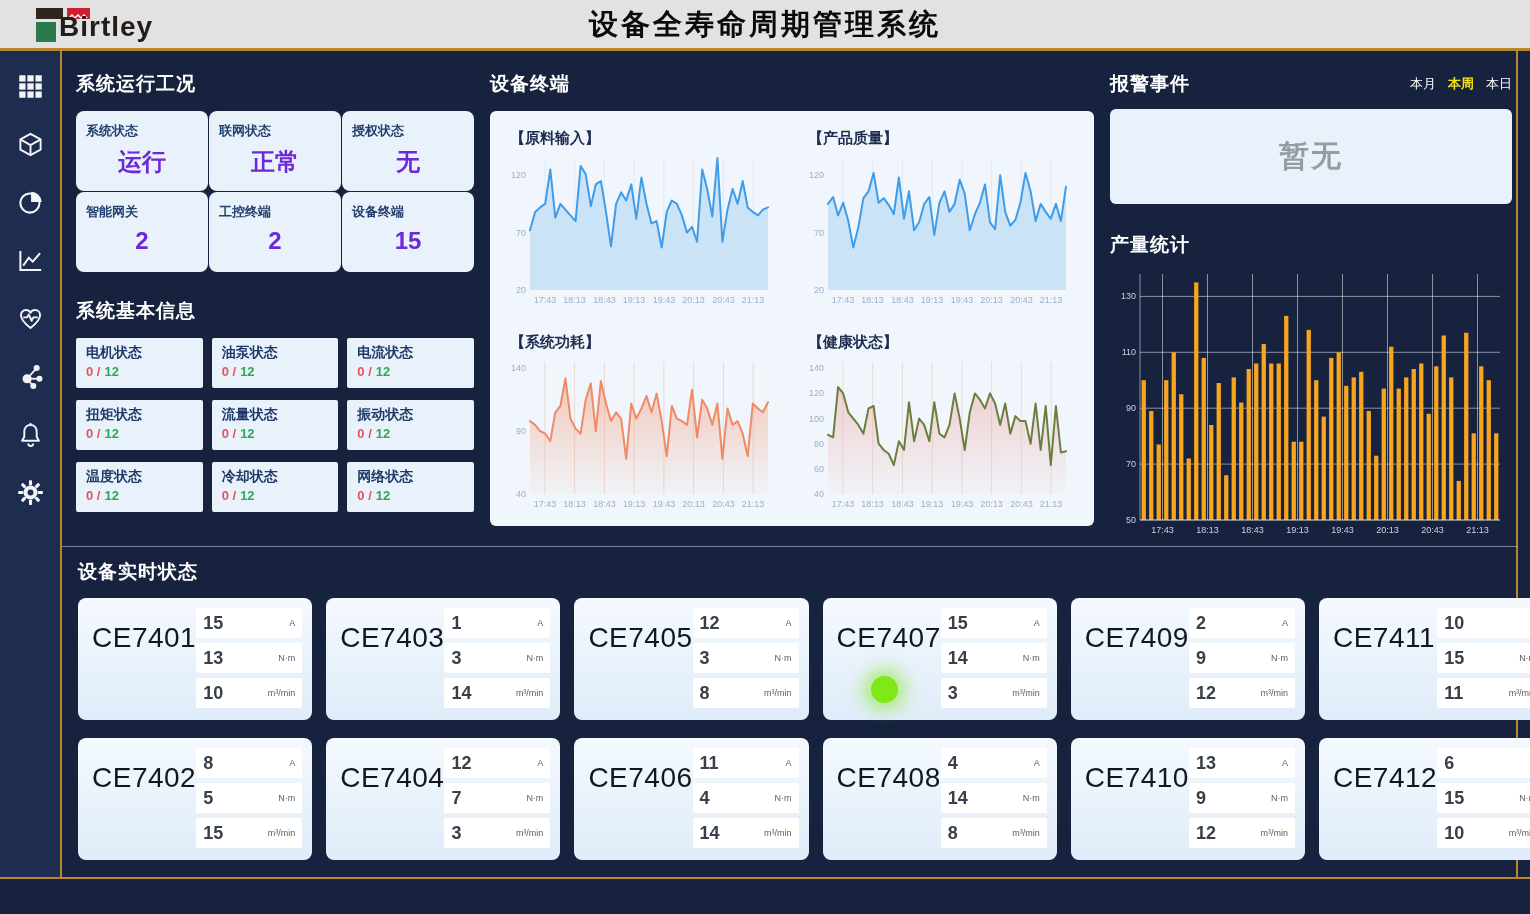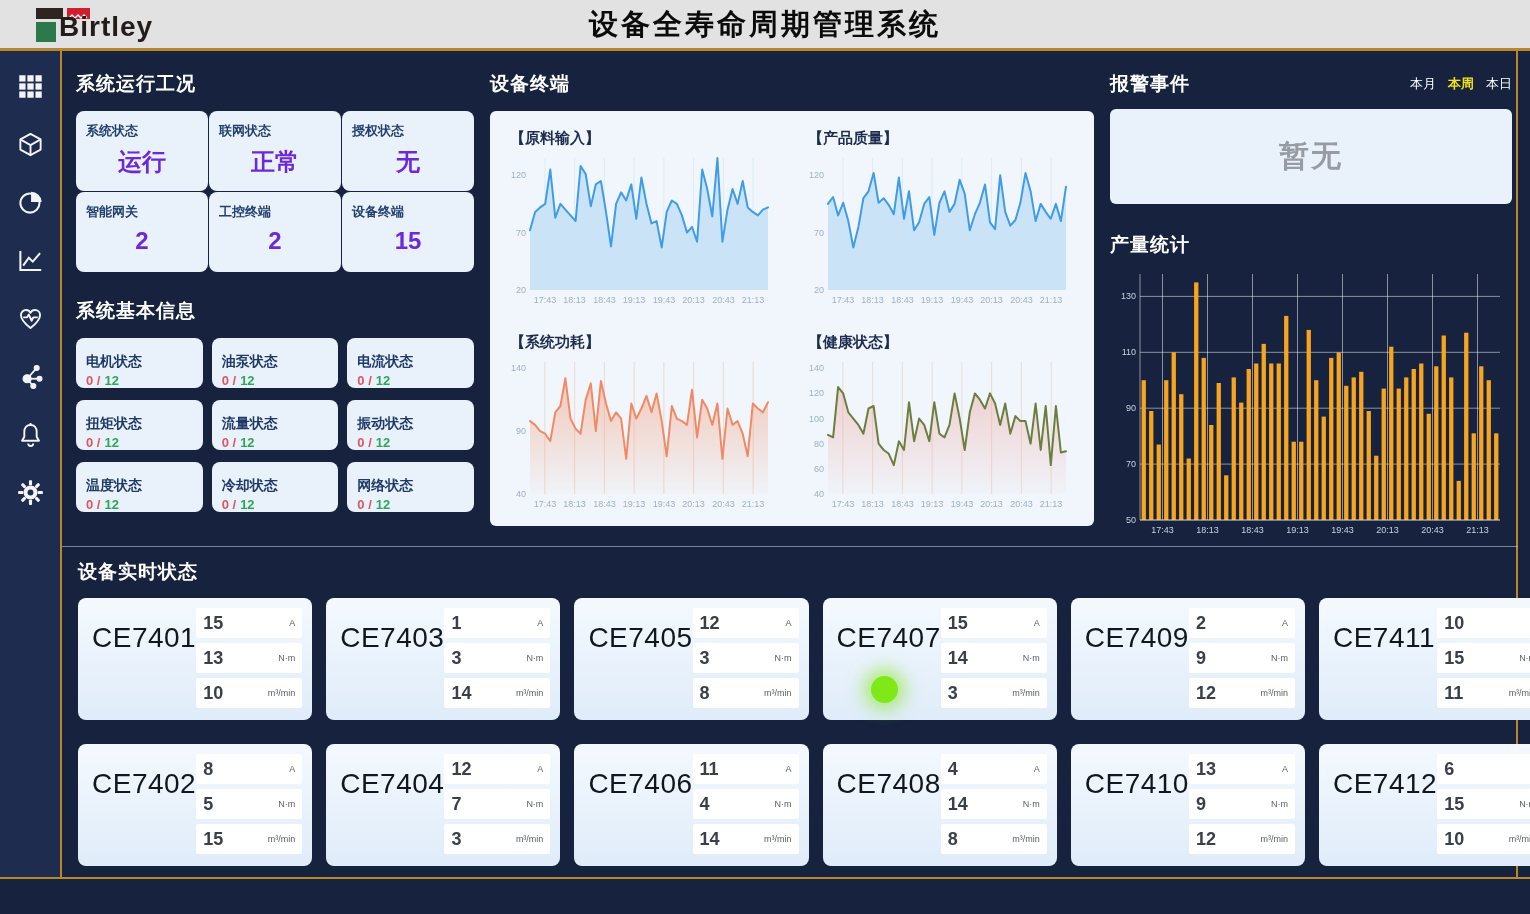--- a/index.html
+++ b/index.html
@@ -26,21 +26,21 @@
   .main{position:absolute;left:60px;top:51px;width:1458px;height:826px;box-sizing:border-box;
     border-left:2px solid var(--c-accent,#b8872c);border-right:2px solid var(--c-accent,#b8872c)}
   .sec-title{font-size:19px;font-weight:bold;color:#ffffff;letter-spacing:1px}
   
   .col-left{position:absolute;left:14px;top:20px;width:398px}
   .status-grid{display:grid;grid-template-columns:repeat(3,1fr);gap:1px;margin-top:14px}
   .scard{background:#e9f2fb;border-radius:8px;height:80px;padding:11px 10px;box-sizing:border-box}
   .scard-label{font-size:13px;font-weight:600;color:#23406e}
   .scard-value{font-size:24px;font-weight:600;color:#6d28d9;text-align:center;margin-top:6px}
   .info-grid{display:grid;grid-template-columns:repeat(3,1fr);gap:12px 9px;margin-top:14px}
-  .icard{background:#e9f2fb;border-radius:8px;height:50px;padding:15px 10px;box-sizing:border-box}
+  .icard{background:#e9f2fb;border-radius:2px;height:50px;padding:6px 10px;box-sizing:border-box}
   .icard-label{font-size:14px;font-weight:bold;color:#1f3a68}
   .icard-vals{font-size:13px;font-weight:bold;margin-top:2px}
   .red{color:var(--c-status_red,#e0555f)} .green{color:var(--c-status_green,#2fa757);margin-left:4px}
   .mt26{margin-top:26px}
   
   .col-mid{position:absolute;left:428px;top:20px;width:604px}
   .trend-card{margin-top:14px;background:#f0f6fc;border-radius:6px;height:415px;box-sizing:border-box;
     padding:8px 12px;display:grid;grid-template-columns:1fr 1fr;column-gap:16px;row-gap:8px}
   .tchart-title{font-size:15px;font-weight:bold;color:#1d2c4f;margin:10px 0 2px 8px}
   
@@ -50,21 +50,21 @@
   .tab{cursor:pointer}
   .tab.on{color:var(--c-active_tab,#f0e216);font-weight:bold}
   .alarm-card{margin-top:12px;background:#e9f2fb;border-radius:6px;height:95px;
     display:flex;align-items:center;justify-content:center}
   .alarm-empty{font-size:30px;font-weight:bold;color:#979ca3;letter-spacing:2px}
   .out-title{margin-top:28px}
   .bar-host{margin-top:8px}
   
   .devices{position:absolute;left:0;top:495px;width:1456px;height:331px;box-sizing:border-box;
     border-top:1px solid rgba(205,215,230,.55);padding:12px 16px}
-  .dev-grid{display:grid;grid-template-columns:repeat(6,1fr);gap:24px 14px;margin-top:13px}
+  .dev-grid{display:grid;grid-template-columns:repeat(6,1fr);gap:18px 14px;margin-top:13px}
   .dev-card{height:122px;border-radius:8px;background:linear-gradient(180deg,#f4f9fe,#dfecf9);
     display:flex;padding:10px 10px 10px 14px;box-sizing:border-box;cursor:pointer}
   .dev-left{flex:1;position:relative}
   .dev-name{font-size:28px;color:#12161f;margin-top:14px;letter-spacing:.5px}
   .dev-dot{position:absolute;left:34px;top:68px;width:27px;height:27px;border-radius:50%;
     background:var(--c-dot_green,#7fe817);box-shadow:0 0 16px 8px rgba(128,232,23,.5)}
   .dev-vals{width:106px;display:flex;flex-direction:column;gap:5px}
   .dev-row{background:#ffffff;border-radius:2px;height:30px;display:flex;align-items:center;
     justify-content:space-between;padding:0 7px}
   .dv{font-size:18px;font-weight:bold;color:#3a4049}

